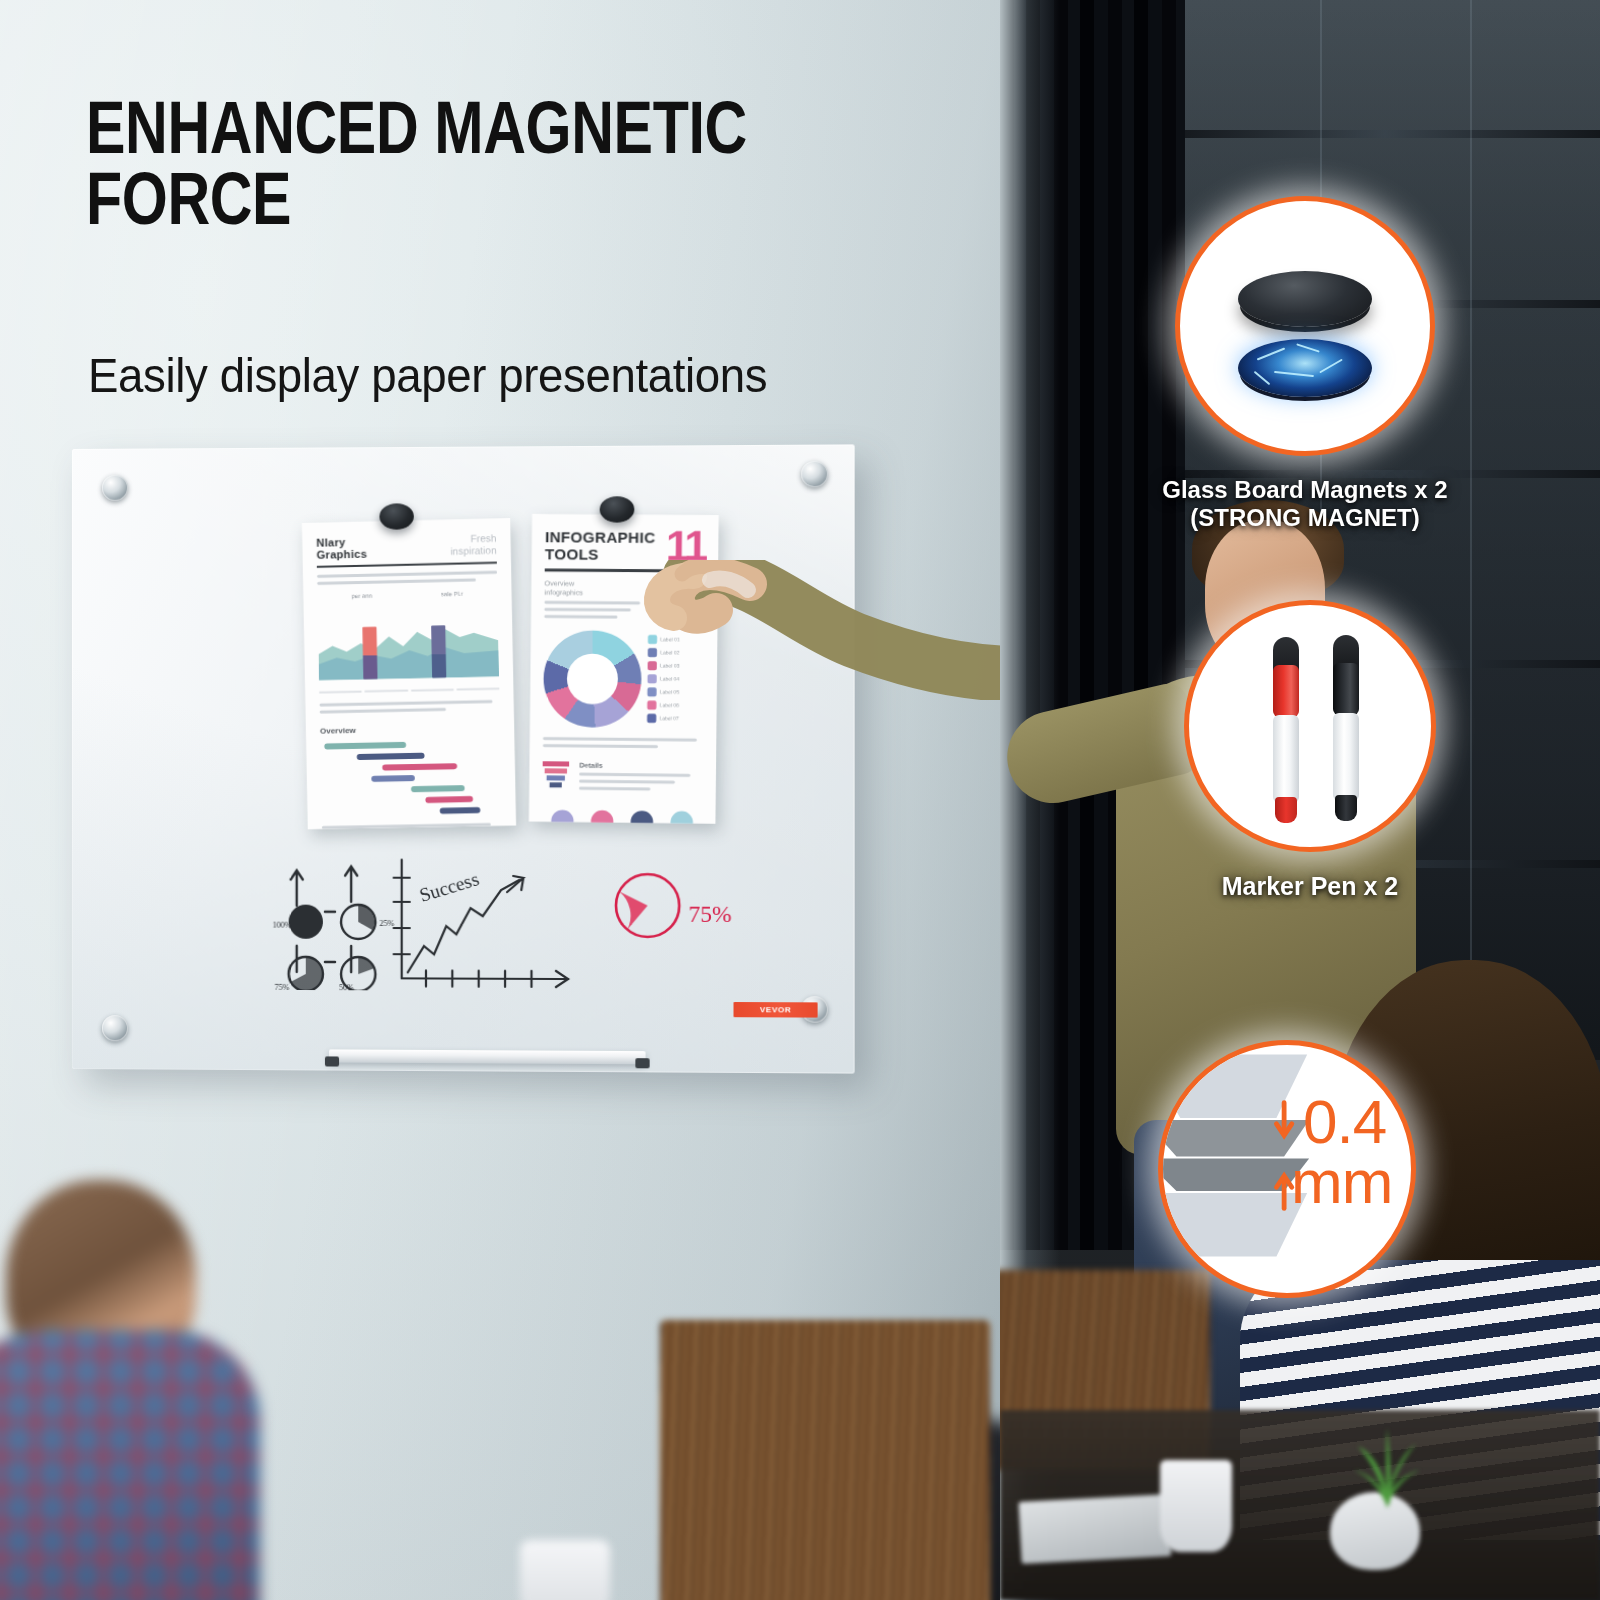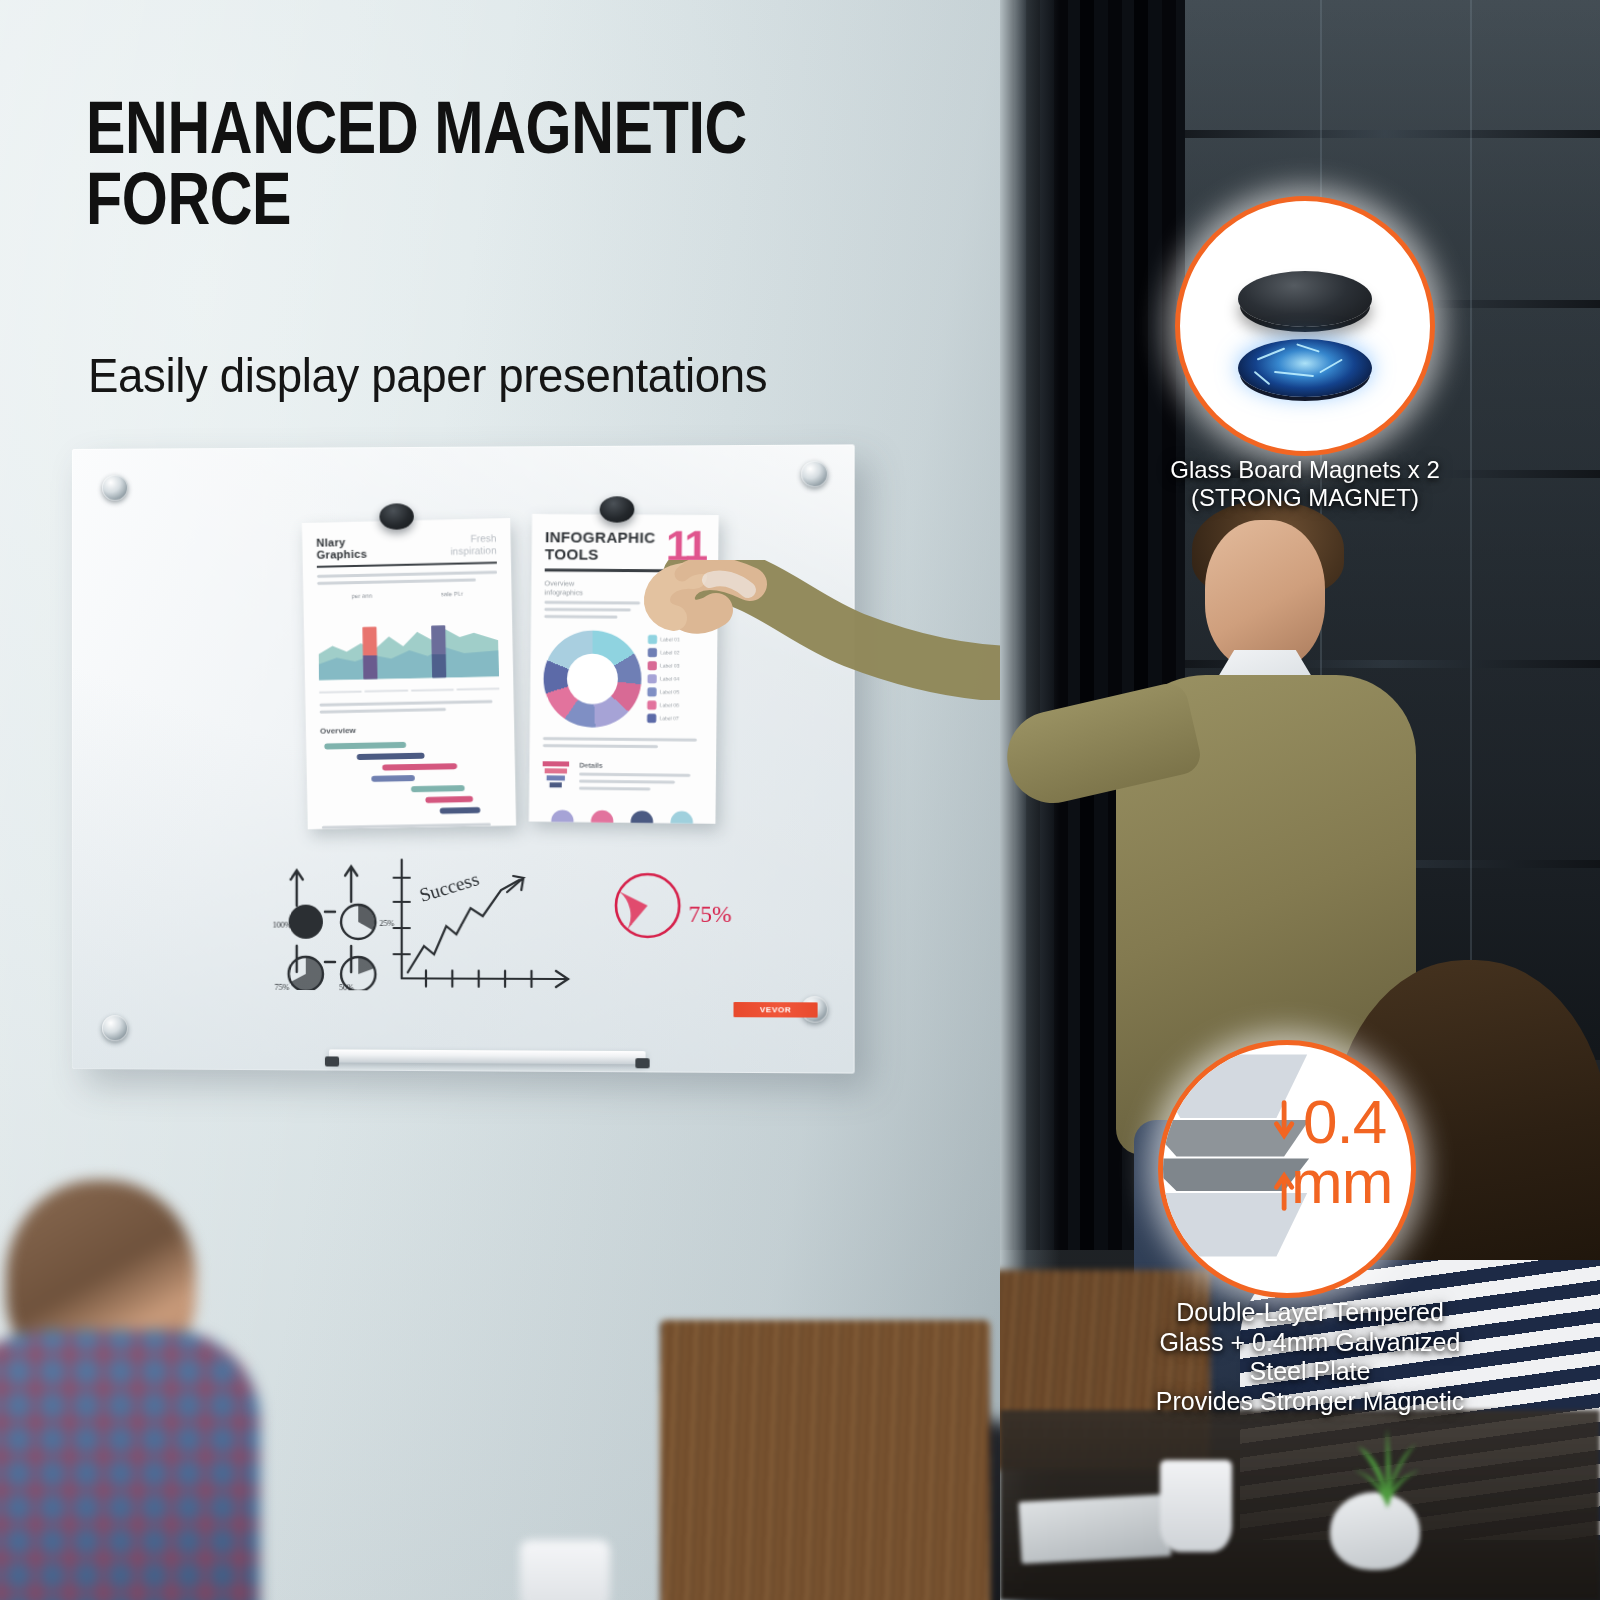--- a/index.html
+++ b/index.html
@@ -296,23 +296,23 @@
 
   
   .callout{ position:absolute; z-index:20; text-align:center; }
   .bubble{
     border-radius:50%; background:#fff;
     border:5px solid #F26522;
     box-shadow:0 0 28px 10px rgba(255,255,255,.55);
     position:relative; margin:0 auto; overflow:hidden;
   }
   .cap{
-    color:#fff; font-weight:400; line-height:1.18;
+    color:#fff; font-weight:700; line-height:1.18;
     text-shadow:0 2px 5px rgba(0,0,0,.85), 0 0 14px rgba(0,0,0,.6);
-    margin-top:0; white-space:pre-line;
+    margin-top:20px; white-space:pre-line;
   }
 
   
   .mag-top{
     position:absolute; left:50%; top:28%; transform:translateX(-50%);
     width:134px; height:56px; border-radius:50%;
     background:radial-gradient(ellipse at 42% 26%, #555b61 0%, #2b3036 48%, #141619 100%);
     box-shadow:0 7px 0 -2px #1b1e22, 0 12px 14px rgba(0,0,0,.35);
   }
   .mag-bot{
@@ -608,38 +608,48 @@
           <span class="spark" style="left:58px; top:8px; width:24px; height:2px; transform:rotate(18deg);"></span>
           <span class="spark" style="left:36px; top:34px; width:40px; height:2px; transform:rotate(6deg);"></span>
           <span class="spark" style="left:80px; top:26px; width:26px; height:2px; transform:rotate(-30deg);"></span>
           <span class="spark" style="left:14px; top:38px; width:20px; height:2px; transform:rotate(40deg);"></span>
         </span>
       </div>
       <div class="cap" style="font-size:24px;">Glass Board Magnets x 2
 (STRONG MAGNET)</div>
     </div>
 
+    <div class="callout" style="left:165px; top:600px; width:290px;">
+      <div class="bubble" style="width:252px; height:252px;">
+        <span class="pen-cap" style="left:84px; top:32px; background:linear-gradient(180deg,#2c2f33,#15171a);"></span>
+        <span class="pen" style="left:84px; top:60px; height:52px; background:linear-gradient(90deg,#b21f18,#e8352c 40%,#f06258 70%,#c02820);"></span>
+        <span class="pen" style="left:84px; top:110px; height:88px; background:linear-gradient(90deg,#d8dde1,#ffffff 42%,#f3f5f7 65%,#cdd2d7);"></span>
+        <span class="pen-tipnub" style="left:86px; top:192px; background:linear-gradient(90deg,#b21f18,#e8352c 50%,#c02820);"></span>
+
+        <span class="pen-cap" style="left:144px; top:30px; background:linear-gradient(180deg,#2c2f33,#101214);"></span>
+        <span class="pen" style="left:144px; top:58px; height:52px; background:linear-gradient(90deg,#0b0d0f,#2e3237 42%,#45494e 66%,#17191c);"></span>
+        <span class="pen" style="left:144px; top:108px; height:88px; background:linear-gradient(90deg,#d8dde1,#ffffff 42%,#f3f5f7 65%,#cdd2d7);"></span>
+        <span class="pen-tipnub" style="left:146px; top:190px; background:linear-gradient(90deg,#0b0d0f,#33373c 50%,#141619);"></span>
+      </div>
+      <div class="cap" style="font-size:25px;">Marker Pen x 2</div>
+    </div>
 
     <div class="callout" style="left:110px; top:1040px; width:400px;">
       <div class="bubble" style="width:258px; height:258px; margin-left:48px;text-align:right;">
         <svg viewBox="0 0 258 258" style="position:absolute;inset:0;">
           <polygon points="-20,10 150,10 118,76 18,76" fill="#d3d9e0"></polygon>
           <polygon points="-20,78 152,78 126,116 14,116" fill="#8e9499"></polygon>
           <polygon points="-20,118 152,118 126,152 14,152" fill="#7f868c"></polygon>
           <polygon points="-20,154 150,154 118,220 18,220" fill="#d3d9e0"></polygon>
           <g stroke="#F26522" stroke-width="5" fill="none" stroke-linecap="round">
             <path d="M126,60 L126,92"></path>
             <path d="M118,82 L126,94 L134,82"></path>
             <path d="M126,170 L126,138"></path>
             <path d="M118,148 L126,136 L134,148"></path>
           </g>
         </svg>
         <span class="mm-text" style="left:140px; top:48px; font-size:62px;">0.4</span>
         <span class="mm-text" style="left:128px; top:108px; font-size:62px;">mm</span>
       </div>
-      <div class="cap" style="font-size:25px;">Double-Layer Tempered
-Glass + 0.4mm Galvanized
-Steel Plate
-Provides Stronger Magnetic</div>
     </div>
   </div>
 
 </div>
 
 </body></html>

